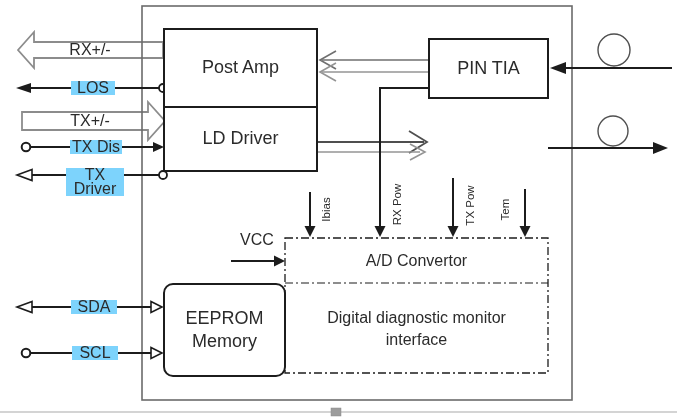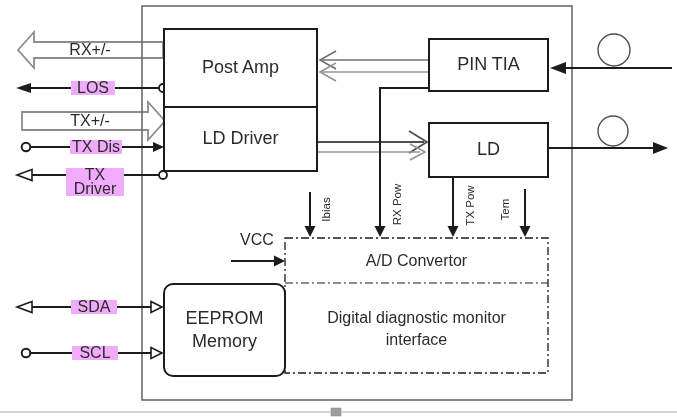--- a/index.html
+++ b/index.html
@@ -11,21 +11,21 @@
   .block{
     position:absolute;box-sizing:border-box;border:2px solid #1c1c1c;background:#ffffff;
     display:flex;align-items:center;justify-content:center;text-align:center;
     color:#2b2b2b;line-height:1.3;
   }
   .block-lg{font-size:18px;}
   .sig-label{
     position:absolute;font-size:16px;text-align:center;color:#2b2b2b;
     line-height:14px;
   }
-  .on-line{background:#f0abfc;}
+  .on-line{background:#7dd3fc;}
   .rot-label{
     position:absolute;font-size:11.5px;text-align:center;color:#2b2b2b;
     transform:rotate(-90deg);line-height:13px;white-space:nowrap;
   }
   .dash-label{
     position:absolute;text-align:center;color:#2b2b2b;font-size:16px;line-height:1.4;
   }
 </style>
 </head>
 <body>
@@ -94,25 +94,22 @@
     <line x1="0" y1="412" x2="677" y2="412" stroke="#c6c6c6" stroke-width="1.5"></line>
     <rect x="331" y="408" width="10" height="8" fill="#9c9c9c" stroke="#8a8a8a" stroke-width="0.5"></rect>
   </svg>
 
   <div class="block block-lg" style="left:163px;top:28px;width:155px;height:80px;">
     <span>Post Amp</span>
   </div>
   <div class="block block-lg" style="left:163px;top:106px;width:155px;height:66px;">
     <span>LD Driver</span>
   </div>
-  <div class="block block-lg" style="left:428px;top:38px;width:121px;height:54px;">
+  <div class="block block-lg" style="left:428px;top:38px;width:121px;height:61px;">
     <span>PIN TIA</span>
-  </div>
-  <div class="block block-lg" style="left:428px;top:122px;width:121px;height:56px;">
-    <span>LD</span>
   </div>
   <div class="block block-lg" style="left:163px;top:283px;width:123px;height:94px;flex-direction:column;border-radius:10px;">
     <span>EEPROM</span>
     <span>Memory</span>
   </div>
 
   <div class="dash-label" style="left:290px;top:250px;width:253px;">A/D Convertor</div>
   <div class="dash-label" style="left:290px;top:307px;width:253px;">
     <div>Digital diagnostic monitor</div>
     <div>interface</div>

